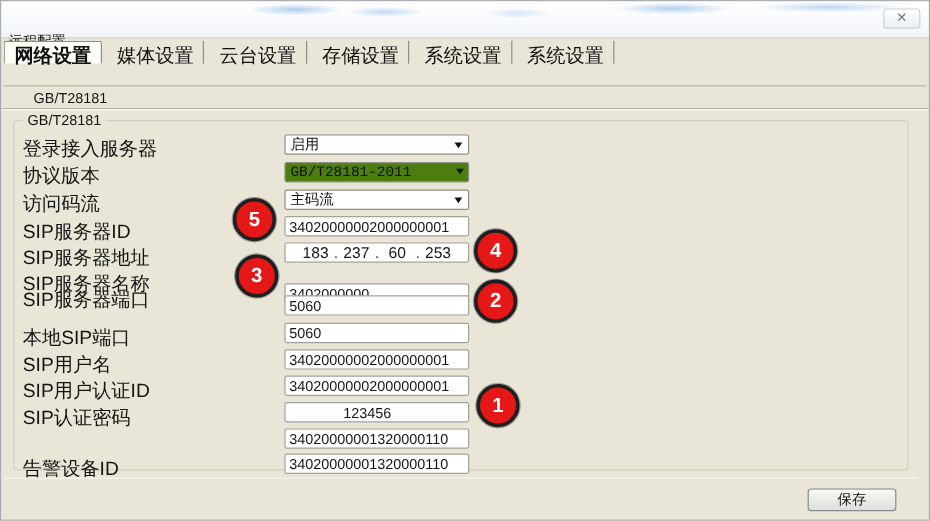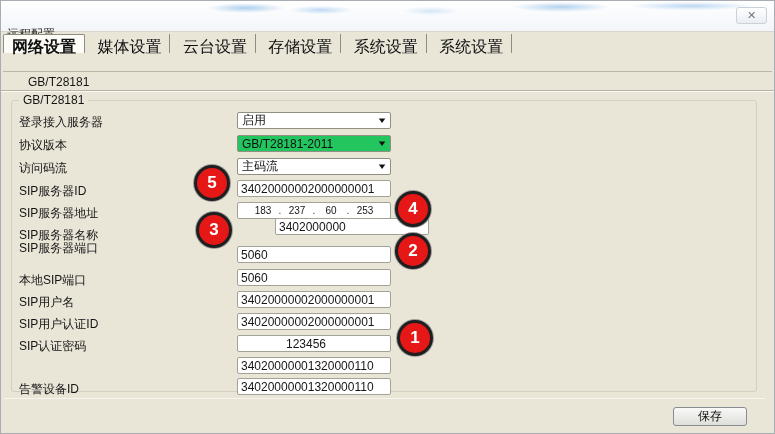--- a/index.html
+++ b/index.html
@@ -53,39 +53,39 @@
   }
   .pane-bottom { position:absolute; left:3px; right:9px; top:397px; border-top:1px solid #f8f6ee; }
   .groupbox {
     position:absolute; left:10px; top:99px; width:746px; height:292px; box-sizing:border-box;
     border:1px solid #d3d0c3; border-radius:3px;
   }
   .groupbox-legend {
     position:absolute; left:7px; top:-8px; padding:0 4px;
     background:#e9e6d8; font-size:12px; color:#141414;
   }
-  .row-label { position:absolute; left:18px; font-size:12px; color:#141414; }
+  .row-label { position:absolute; left:18px; font-size:16px; color:#141414; }
   .ctrl { position:absolute; left:236px; width:154px; height:17px; box-sizing:border-box; }
   .textfield {
     border:1px solid #a2a296; border-radius:2px; background:#ffffff;
     font-family:"Liberation Sans","DejaVu Sans",sans-serif;
     font-size:12px; color:#161616; padding:0 3px; outline:none;
   }
   .combo {
     border:1px solid #8f8f84; border-radius:2px; background:#ffffff;
     display:flex; align-items:center; padding:0 4px; font-size:12px; color:#111;
     cursor:default;
     text-align:center;
   }
-  .combo.disabled { background:#22c55e; }
+  .combo.disabled { background:#4d7c0f;font-family:Liberation Mono, monospace; }
   .combo .arrow { margin-left:auto; font-size:8px; color:#111; transform:scaleX(1.4); }
   .ipfield {
     border:1px solid #a2a296; border-radius:2px; background:#ffffff;
     display:flex; align-items:center; justify-content:center; gap:0;
-    font-size:10px; color:#161616;
+    font-size:13px; color:#161616;
   }
   .ipfield .octet { min-width:24px; text-align:center; }
   .ipfield .dot { width:10px; text-align:center; color:#444; }
   
   .callout {
     position:absolute; width:36px; height:36px; border-radius:50%; box-sizing:border-box;
     background:#e61717; border:3px solid #1f1f1f;
     box-shadow:0 0 0 1px rgba(150,150,150,.9);
     color:#ffffff; font-weight:bold; font-size:17px;
     display:flex; align-items:center; justify-content:center;
@@ -153,21 +153,21 @@
     <span class="octet">183</span>
       <span class="dot">.</span>
       <span class="octet">237</span>
       <span class="dot">.</span>
       <span class="octet">60</span>
       <span class="dot">.</span>
       <span class="octet">253</span>
   </div>
 
   <span class="row-label" style="top:226px">SIP服务器名称</span>
-  <input class="ctrl textfield" style="top: 217px; margin-left: 38px;" value="3402000000">
+  <input class="ctrl textfield" style="top: 235px;" value="3402000000">
 
   <span class="row-label" style="top:239px">SIP服务器端口</span>
   <input class="ctrl textfield" style="top: 245px;" value="5060">
 
   <span class="row-label" style="top:271px">本地SIP端口</span>
   <input class="ctrl textfield" style="top: 268px;" value="5060">
 
   <span class="row-label" style="top:293px">SIP用户名</span>
   <input class="ctrl textfield" style="top: 290px;" value="34020000002000000001">
 

